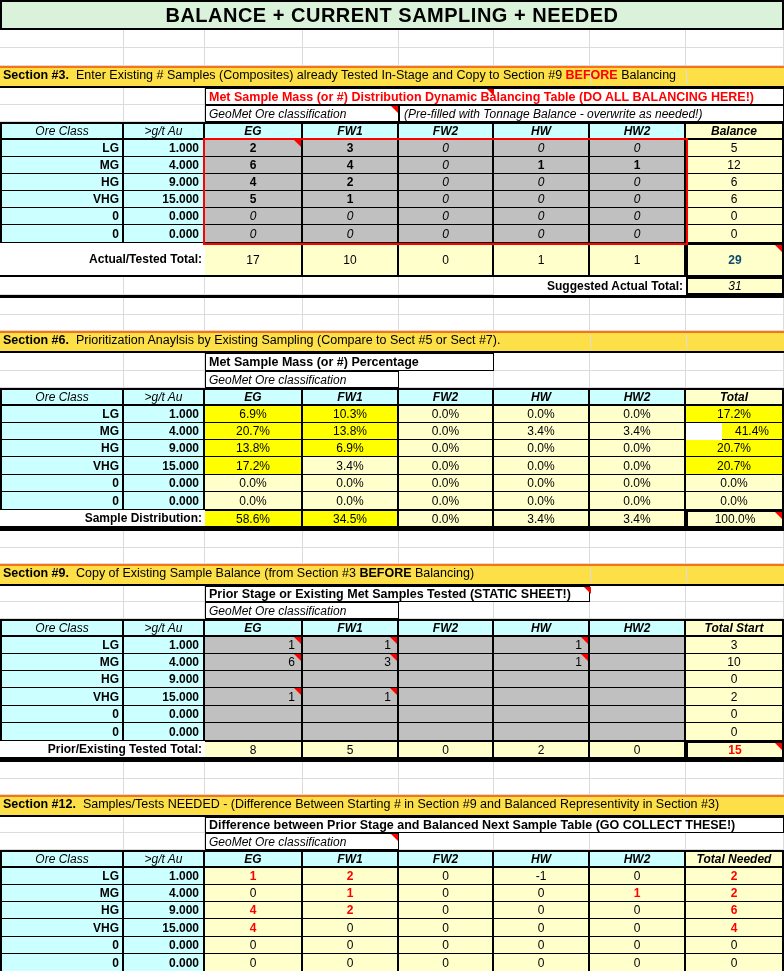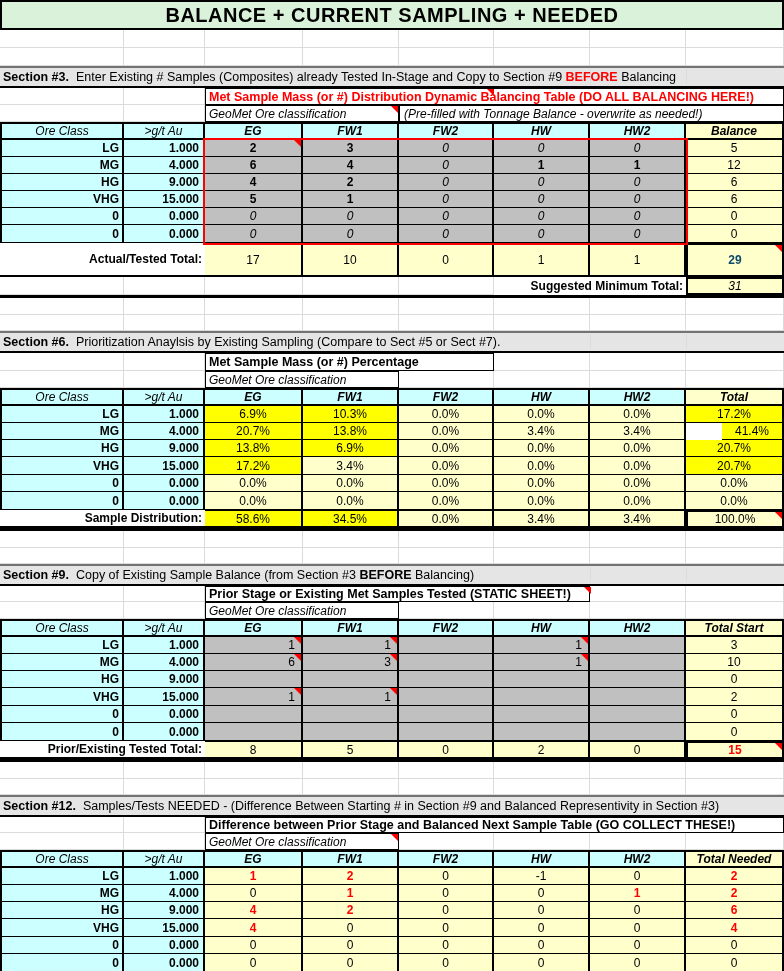--- a/index.html
+++ b/index.html
@@ -13,22 +13,22 @@
   .rt{justify-content:flex-end}
   .gl{border-right:1px solid #DBDBDB;border-bottom:1px solid #DBDBDB}
   .bl2{border-left:2px solid #000}.br2{border-right:2px solid #000}
   .bb1{border-bottom:1px solid #000}.bb2{border-bottom:2px solid #000}
   .bt2{border-top:2px solid #000}.bt1{border-top:1px solid #000}
   .b1{border:1px solid #000}
   .bx2{border:2px solid #000}
   .bold{font-weight:bold}.ital{font-style:italic}
   .trow{height:30px;border:2px solid #000;display:flex;align-items:center;justify-content:center;
         font-weight:bold;font-size:20px;letter-spacing:.5px}
-  .secbar{display:flex;align-items:center;padding-left:3px;font-size:12.5px;background:#e5e5e5;
-          border-top:2px solid #737373;border-bottom:2px solid #000;position:relative}
+  .secbar{display:flex;padding-left:3px;font-size:12.5px;background:#fde047;
+          border-top:2px solid #f97316;border-bottom:2px solid #000;position:relative}
   .secbar span{white-space:pre;position:relative;z-index:1}
   .rule{height:3px;background:#000}
   .tri{position:absolute;top:0;right:0;width:0;height:0;border-top:7px solid #FF0000;border-left:7px solid transparent}
   .trig{position:absolute;top:0;left:0;width:0;height:0;border-top:8px solid #1E7D32;border-right:8px solid transparent}
   .trifloat{position:absolute;top:1px;width:0;height:0;border-top:7px solid #FF0000;border-left:7px solid transparent;z-index:2}
   .vgl{position:absolute;top:2px;bottom:2px;width:1px;background:#DCDCDC;z-index:0}
   .redbox{position:absolute;border:2px solid #FF0000;pointer-events:none;z-index:5}
 </style>
 </head>
 <body>
@@ -156,21 +156,21 @@
       <div class="cl ctr br2 bb2 bt1" style="background: rgb(255, 255, 204);">1</div>
       <div class="cl ctr br2 bb2 bt1" style="background: rgb(255, 255, 204);">1</div>
       <div class="cl ctr bx2 bold" style="background: rgb(255, 255, 204); color: #0c4a6e;">29<span class="tri"></span></div>
     </div>
     <div class="row" style="height: 18px;">
       <div class="cl gl" style="grid-column: 1;"></div>
       <div class="cl gl" style="grid-column: 2;"></div>
       <div class="cl gl" style="grid-column: 3;"></div>
       <div class="cl gl" style="grid-column: 4;"></div>
       <div class="cl gl" style="grid-column: 5;"></div>
-      <div class="cl rt bold" style="grid-column: 6 / span 2; padding-right: 3px;">Suggested Minimum Total:</div>
+      <div class="cl rt bold" style="grid-column: 6 / span 2; padding-right: 3px;">Suggested Actual Total:</div>
       <div class="cl ctr ital bx2" style="grid-column: 8; background: rgb(255, 255, 204);">31</div>
     </div>
     <div class="redbox" style="left: 203px; top: 138px; width: 485px; height: 107px; border-color: rgb(255, 0, 0);"></div>
     <div class="rule"></div>
     <div class="row" style="height: 17px;">
       <div class="cl gl"></div>
       <div class="cl gl"></div>
       <div class="cl gl"></div>
       <div class="cl gl"></div>
       <div class="cl gl"></div>

